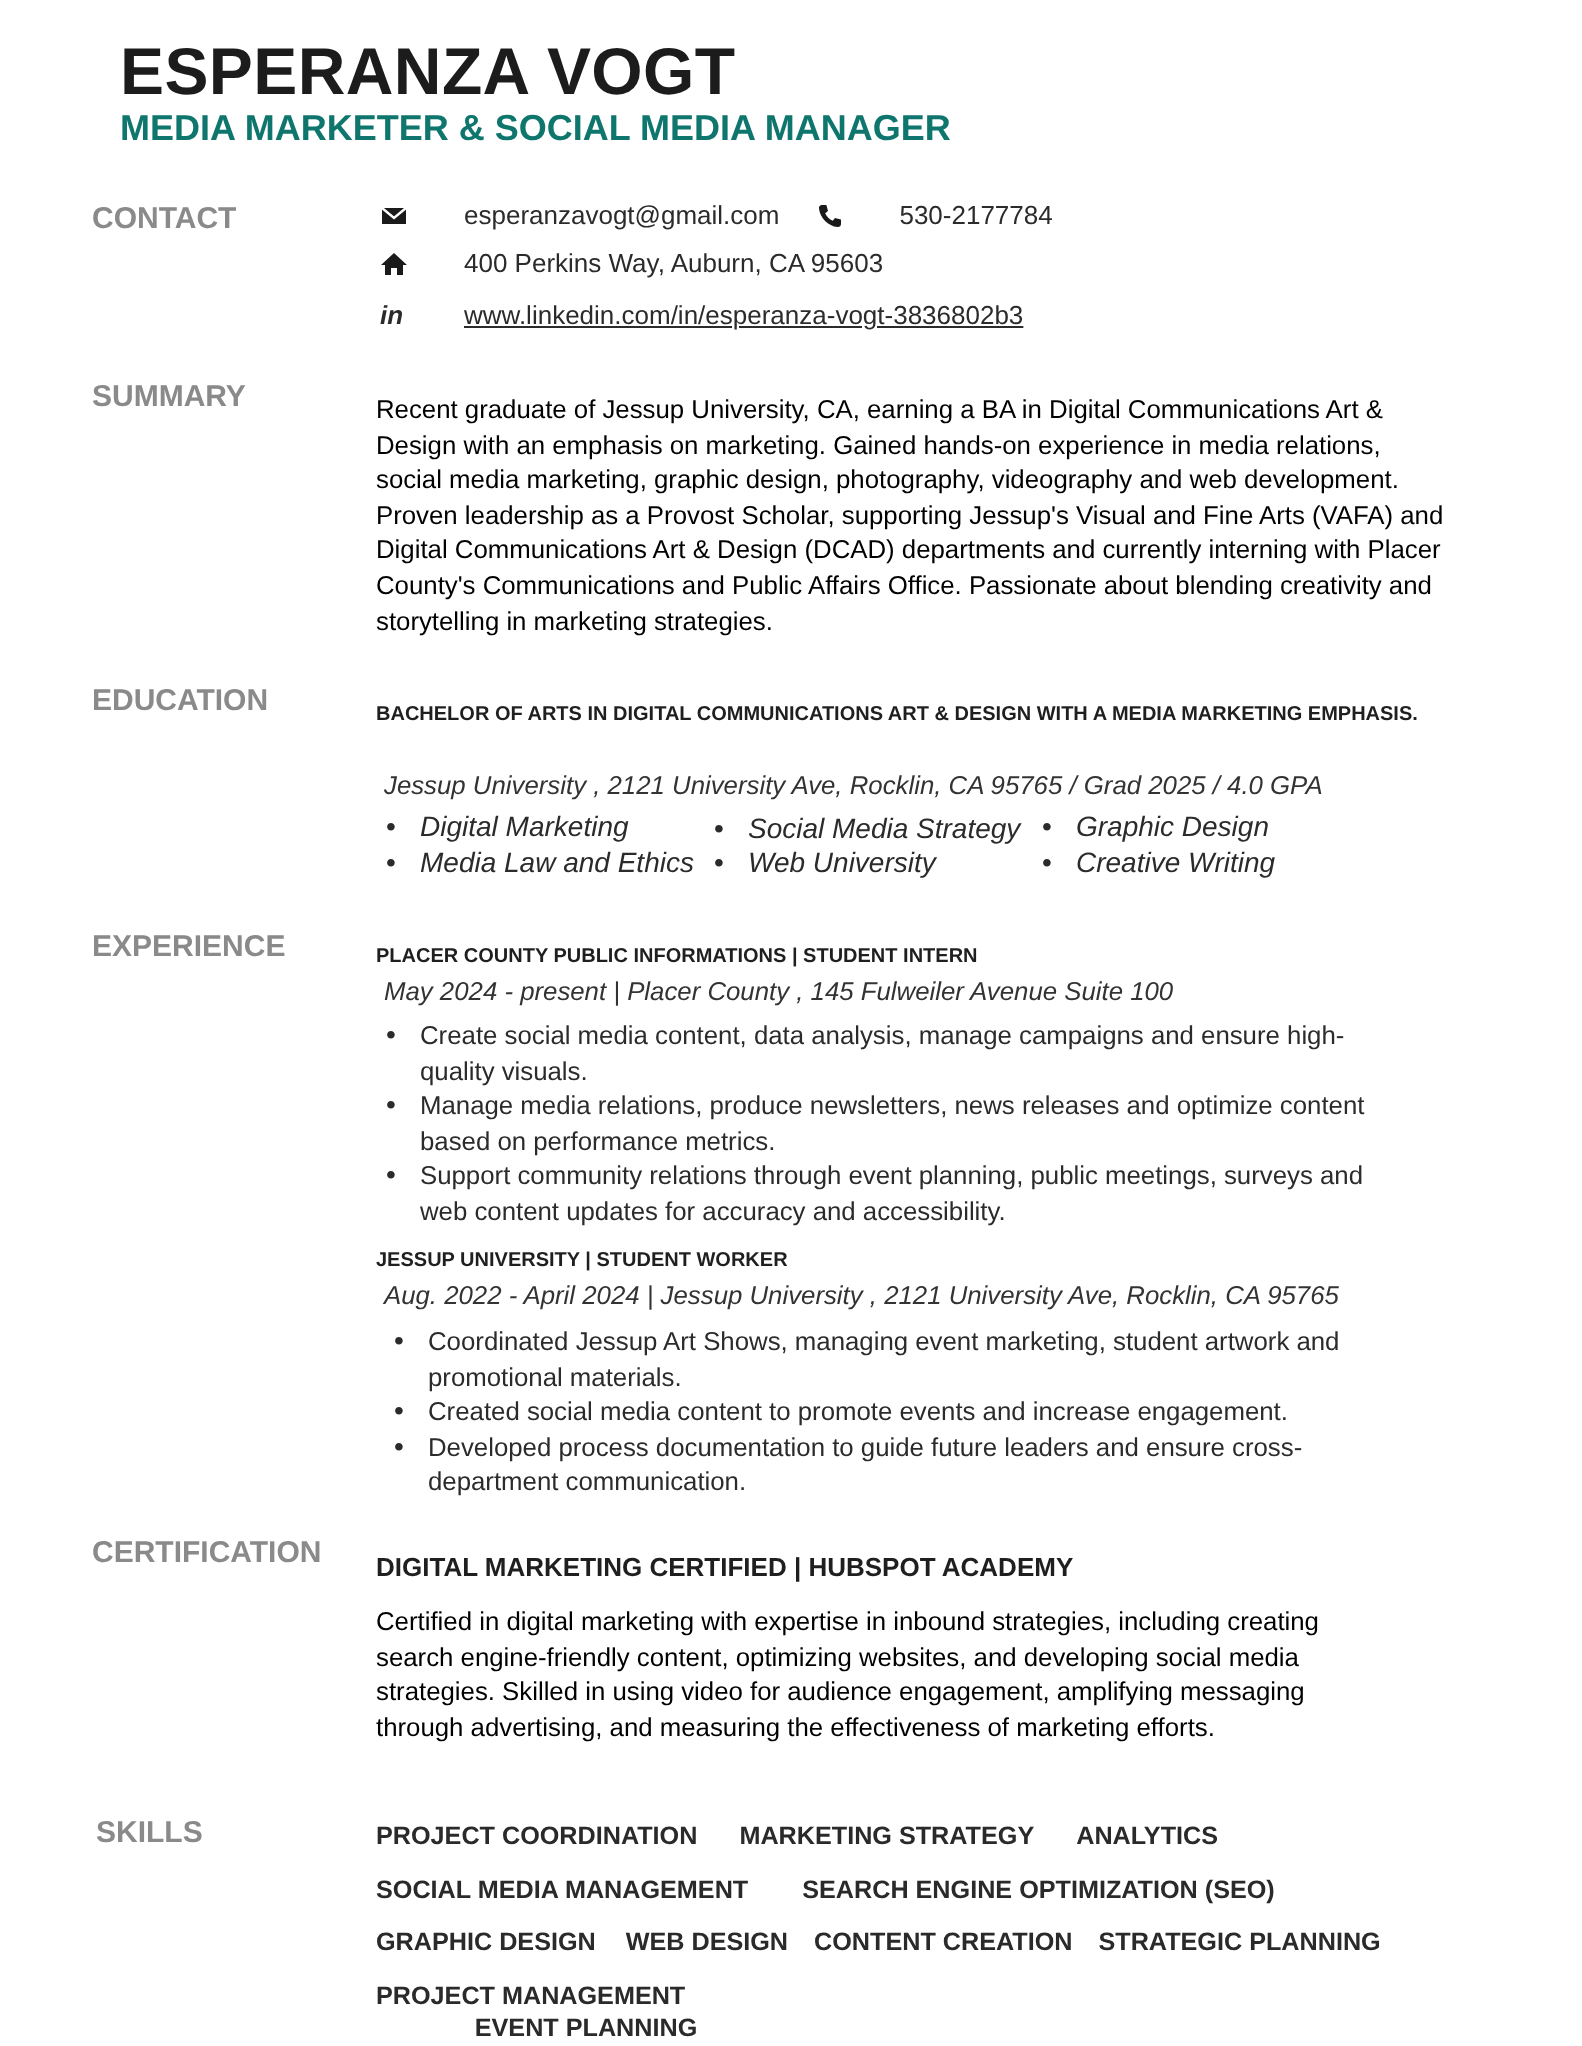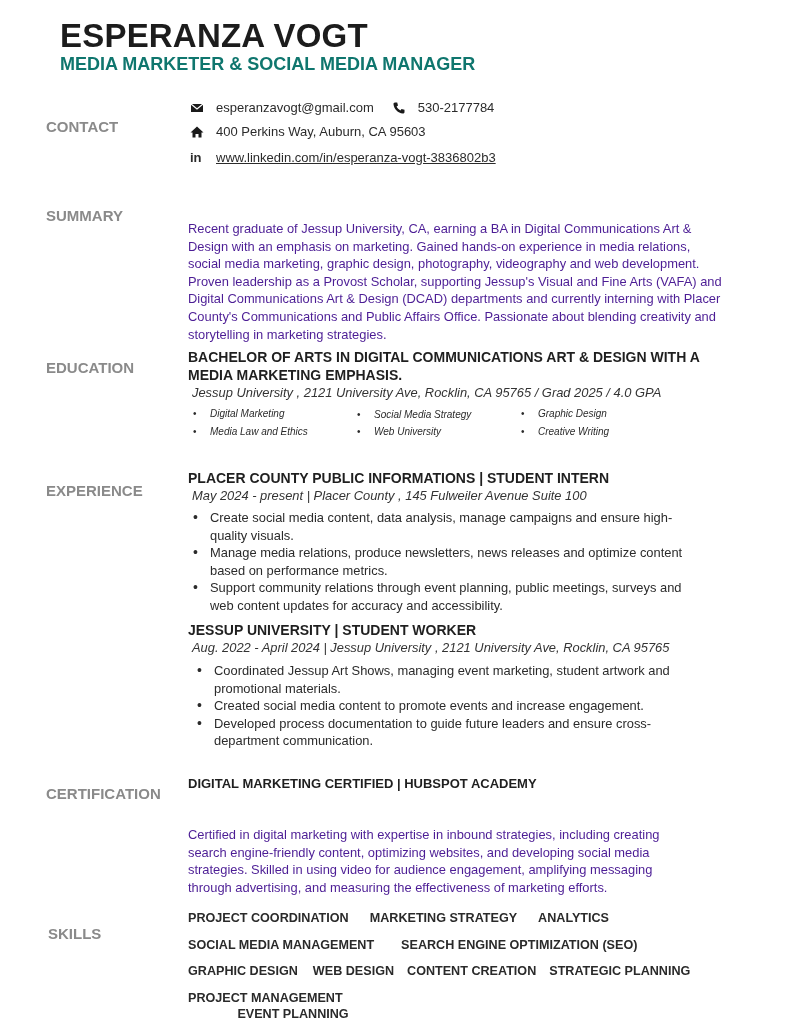--- a/index.html
+++ b/index.html
@@ -12,44 +12,43 @@
     left: 60px; top: 17px; font-size: 33px; font-weight: bold; color: #1c1c1c;
     letter-spacing: 0.2px; line-height: 38px; white-space: nowrap;
   }
   .subtitle {
     left: 60px; top: 53px; font-size: 18px; font-weight: bold; color: #0f766e;
     line-height: 22px; white-space: nowrap;
   }
   .section-label {
     left: 46px; font-size: 15px; font-weight: bold; color: #8a8a8a; line-height: 18px;
     white-space: nowrap;
-    margin-top: 17px;
   }
   .contact-row { left: 190px; font-size: 13px; color: #2b2b2b; line-height: 16px; white-space: nowrap; display: flex; align-items: center; }
-  .icon { display: inline-block; width: 14px; height: 14px; margin-right: 12px; position: relative; }
+  .icon { display: inline-block; width: 14px; height: 14px; margin-right: 28px; position: relative; font-style: italic; }
   .icon svg { width: 14px; height: 14px; display: block; }
   .link { text-decoration: underline; color: #2b2b2b; }
   .para {
-    left: 188px; width: 535px; font-size: 12.9px; line-height: 17.6px; color: #4c1d95; margin-top: 24px;
+    left: 188px; width: 535px; font-size: 12.9px; line-height: 17.6px; color: #000000;
   }
   .subhead {
-    left: 188px; font-size: 14px; font-weight: bold; color: #1f1f1f; line-height: 17.5px;
+    left: 188px; font-size: 10px; font-weight: bold; color: #1f1f1f; line-height: 17.5px;
   }
   .meta {
     left: 192px; font-size: 12.9px; font-style: italic; color: #333; line-height: 17px; white-space: nowrap;
   }
   ul.bullets { margin: 0; padding: 0; list-style: none; }
   ul.bullets li {
     position: relative; padding-left: 22px; font-size: 12.9px; line-height: 17.6px; color: #2b2b2b;
   }
   ul.bullets li::before {
     content: "\2022"; position: absolute; left: 5px; top: 0; font-size: 14px; color: #2b2b2b;
   }
   .course-grid { left: 188px; top: 405px; display: grid; grid-template-columns: 164px 164px 140px; row-gap: 0px; }
-  .course { position: relative; padding-left: 22px; font-size: 10px; font-style: italic; line-height: 17.6px; white-space: nowrap; color: #2b2b2b; }
+  .course { position: relative; padding-left: 22px; font-size: 14px; font-style: italic; line-height: 17.6px; white-space: nowrap; color: #2b2b2b; }
   .course::before { content: "\2022"; position: absolute; left: 5px; font-style: normal; }
   .skills-row { left: 188px; display: flex; font-size: 12.6px; font-weight: bold; color: #2a2a2a; line-height: 16px; white-space: nowrap; }
   .skill { margin-right: 21px; text-align: right; }
 </style>
 </head>
 <body>
 
 <div class="abs name">ESPERANZA VOGT</div>
 <div class="abs subtitle">MEDIA MARKETER &amp; SOCIAL MEDIA MANAGER</div>
 

